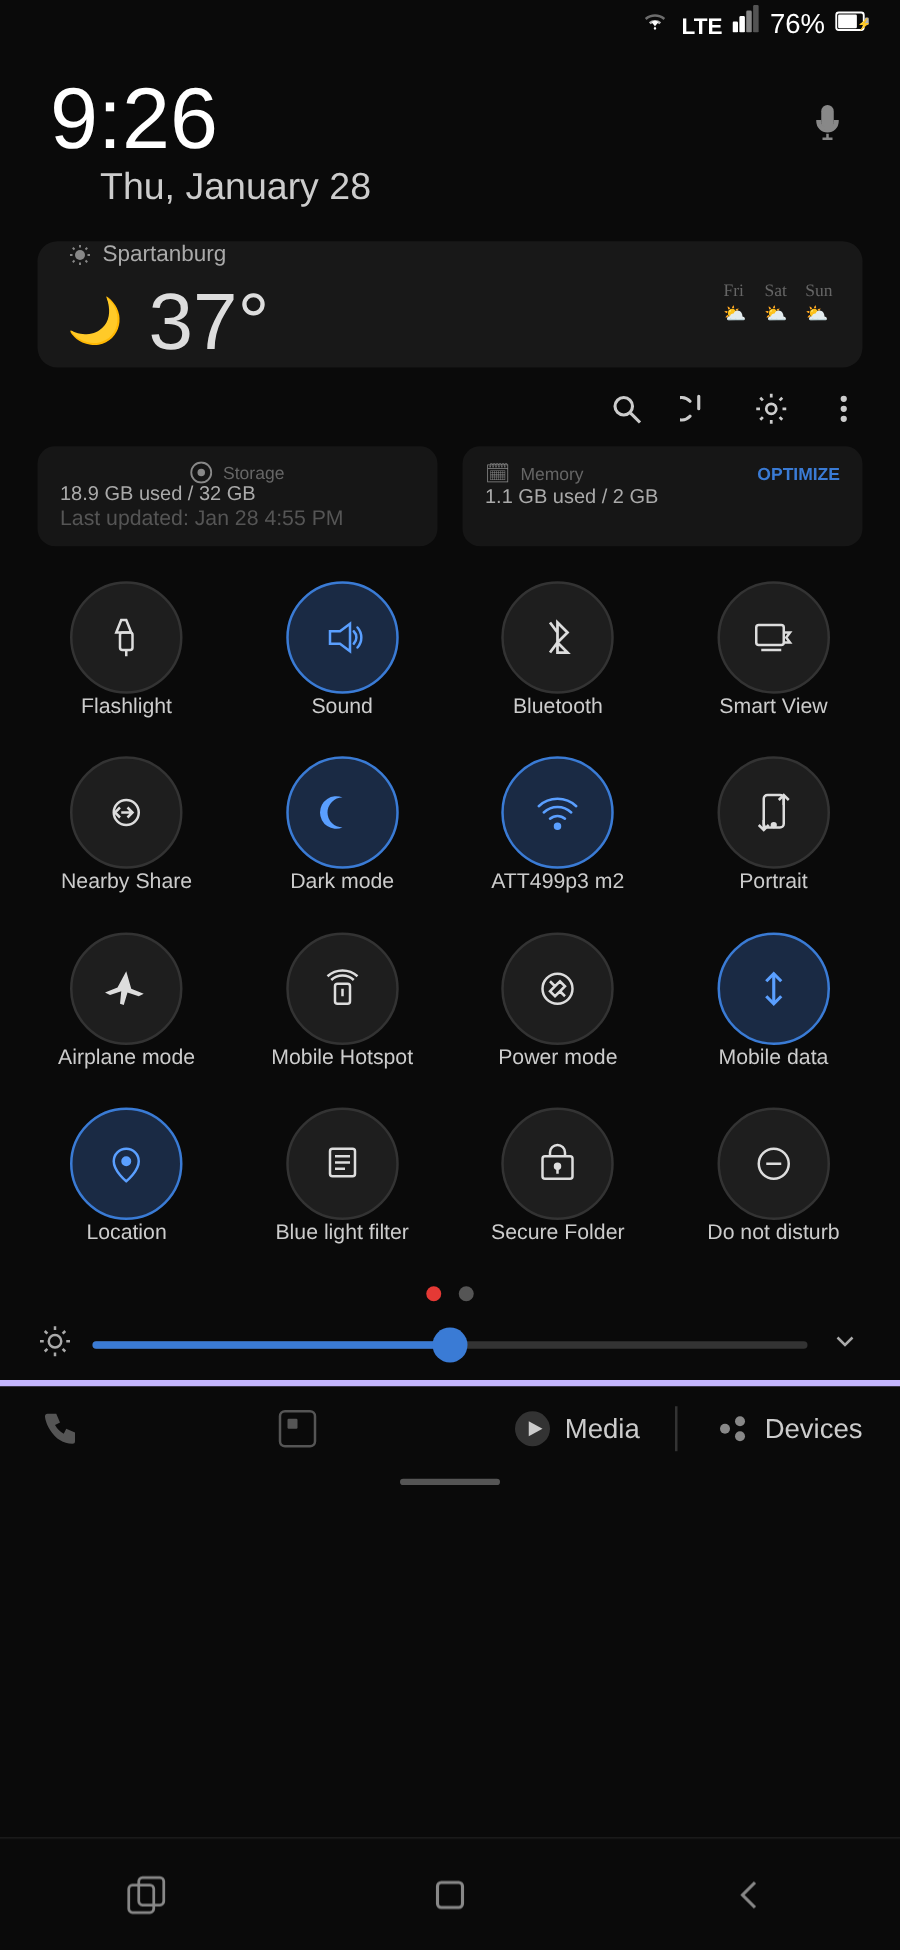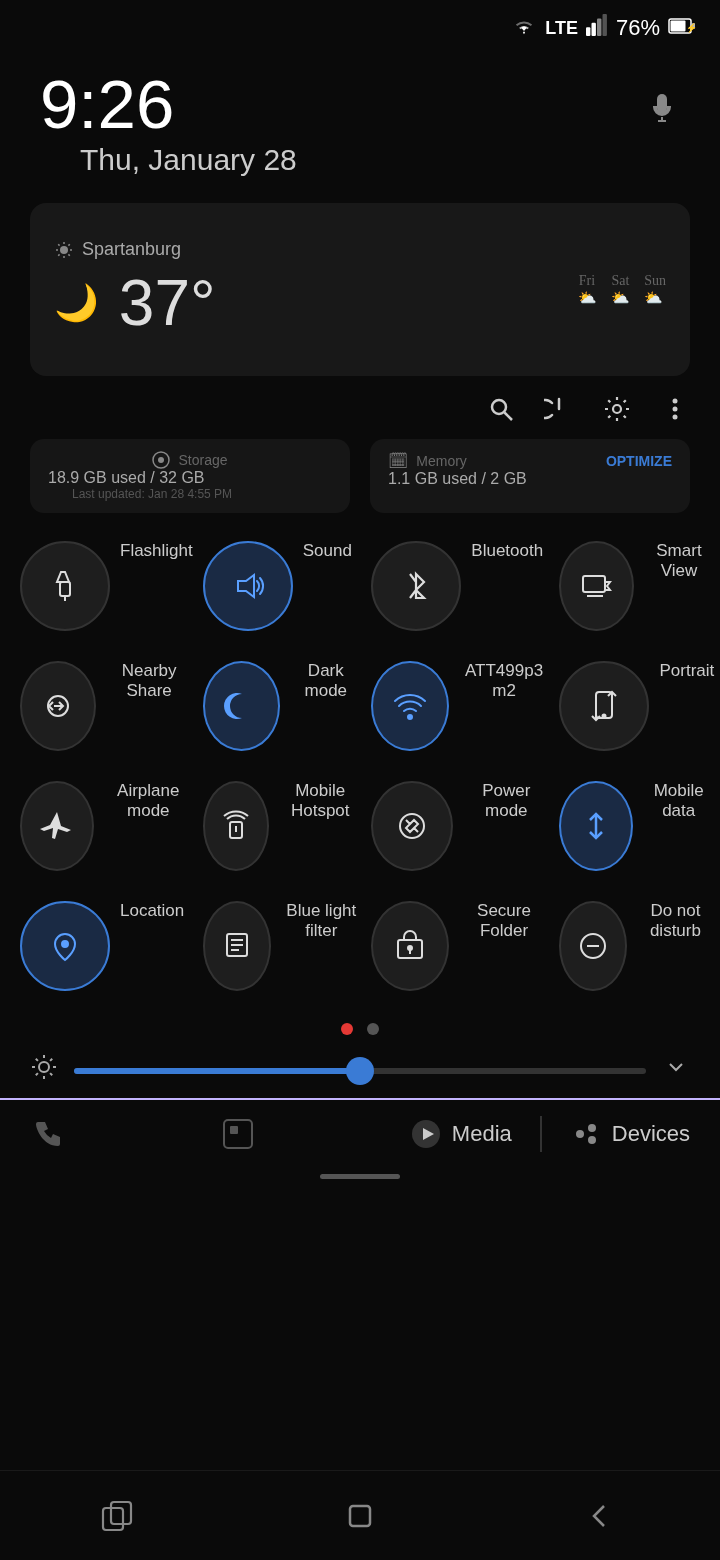--- a/index.html
+++ b/index.html
@@ -10,22 +10,22 @@
       background: #0a0a0a;
       font-family: 'Segoe UI', Arial, sans-serif;
       color: #fff;
       overflow-x: hidden;
     }
 
     
     .status-bar {
       display: flex;
       justify-content: flex-end;
-      align-items: center;
-      padding: 14px 24px 8px;
+      align-items: flex-end;
+      padding: 4px 24px 8px;
       gap: 8px;
       margin-left: 44px;
     }
     .status-bar span {
       font-size: 22px;
       color: #fff;
     }
 
     
     .time-block {
@@ -46,21 +46,21 @@
     .mic-icon {
       float: right;
       margin-top: 20px;
     }
 
     
     .info-banner {
       margin: 10px 30px;
       background: rgba(255,255,255,0.06);
       border-radius: 16px;
-      padding: 36px 24px;
+      padding: 0 24px;
       display: flex;
       align-items: center;
       gap: 20px;
     }
     .info-banner .location-text {
       font-size: 18px;
       color: #aaa;
     }
     .info-banner .temp {
       font-size: 64px;
@@ -116,23 +116,22 @@
     
     .qs-grid {
       display: grid;
       grid-template-columns: repeat(4, 1fr);
       padding: 8px 20px;
       gap: 10px;
       margin-top: 4px;
     }
     .qs-tile {
       display: flex;
-      flex-direction: row;
-      align-items: flex-start;
-      gap: 10px;
+      flex-direction: column;
+      align-items: center;
       padding: 10px 0;
       cursor: pointer;
     }
     .qs-tile .icon-circle {
       width: 90px;
       height: 90px;
       border-radius: 50%;
       background: #1e1e1e;
       border: 2px solid #333;
       display: flex;
@@ -201,21 +200,21 @@
       left: calc(50% - 14px);
     }
     .brightness-expand { font-size: 26px; color: #aaa; cursor: pointer; }
 
     
     .media-row {
       display: flex;
       align-items: center;
       padding: 16px 30px;
       gap: 20px;
-      border-top: 2px solid #c4b5fd;
+      border-top: 5px solid #c4b5fd;
     }
     .media-btn {
       display: flex;
       align-items: center;
       gap: 10px;
       font-size: 22px;
       color: #ccc;
       cursor: pointer;
     }
     .media-divider {
@@ -368,21 +367,21 @@
 <div class="info-row">
   <div class="info-card">
     <div style="display:flex;align-items:center;gap:8px;justify-content:center;">
       <svg width="18" height="18" viewBox="0 0 18 18" fill="#888">
           <circle cx="9" cy="9" r="8" stroke="#888" stroke-width="1.5" fill="none"></circle>
           <circle cx="9" cy="9" r="3" fill="#888"></circle>
         </svg>
       <span class="info-title">Storage</span>
     </div>
     <div class="info-val">18.9 GB used / 32 GB</div>
-    <div style="font-size:12px;color:#555;margin-left:24px;">Last updated: Jan 28 4:55 PM</div>
+    <div style="font-size:17px;color:#555;">Last updated: Jan 28 4:55 PM</div>
   </div>
   <div class="info-card">
     <div style="display:flex;align-items:center;gap:8px;justify-content:space-between;">
       <div style="display:flex;align-items:center;gap:8px;">
         <span style="font-size:16px;">🗓</span>
         <span class="info-title">Memory</span>
       </div>
       <span style="font-size:14px;color:#3a7bd5;font-weight:bold;">OPTIMIZE</span>
     </div>
     <div class="info-val">1.1 GB used / 2 GB</div>

